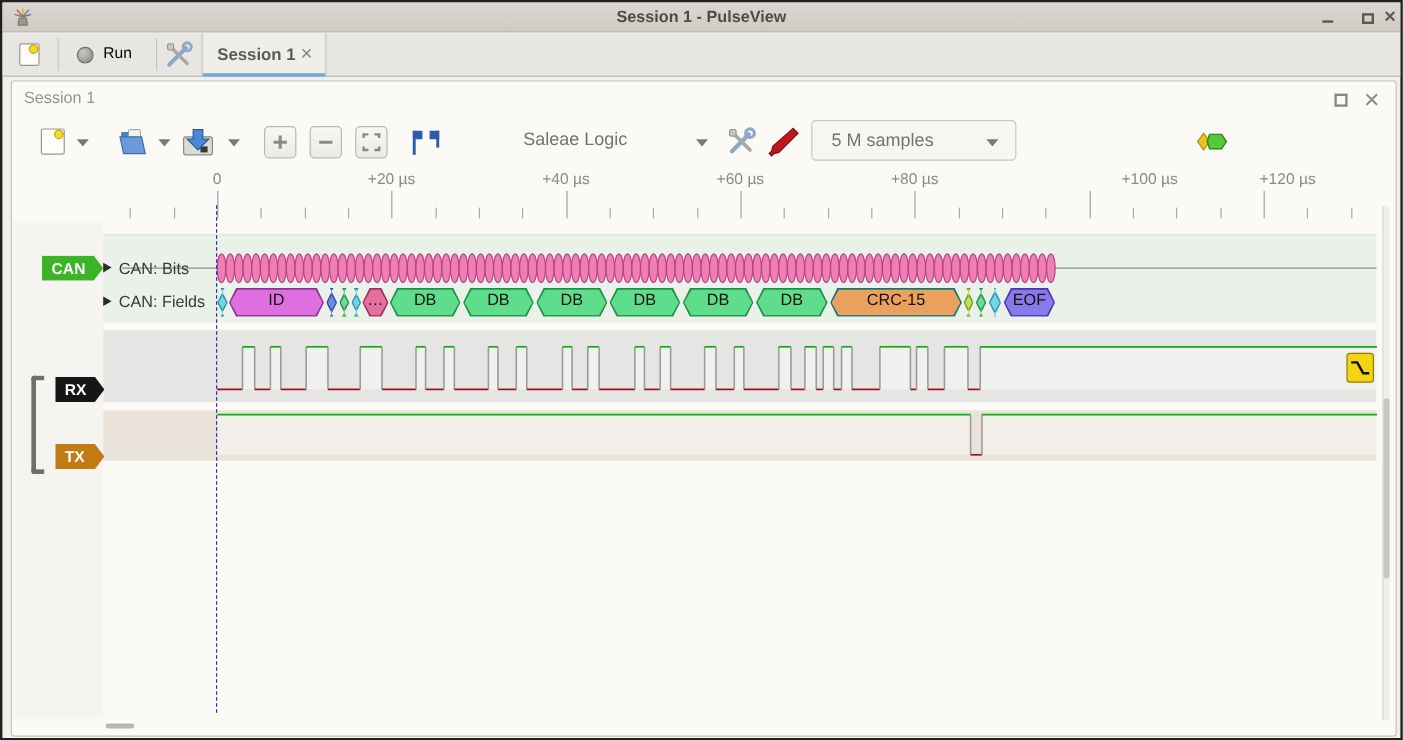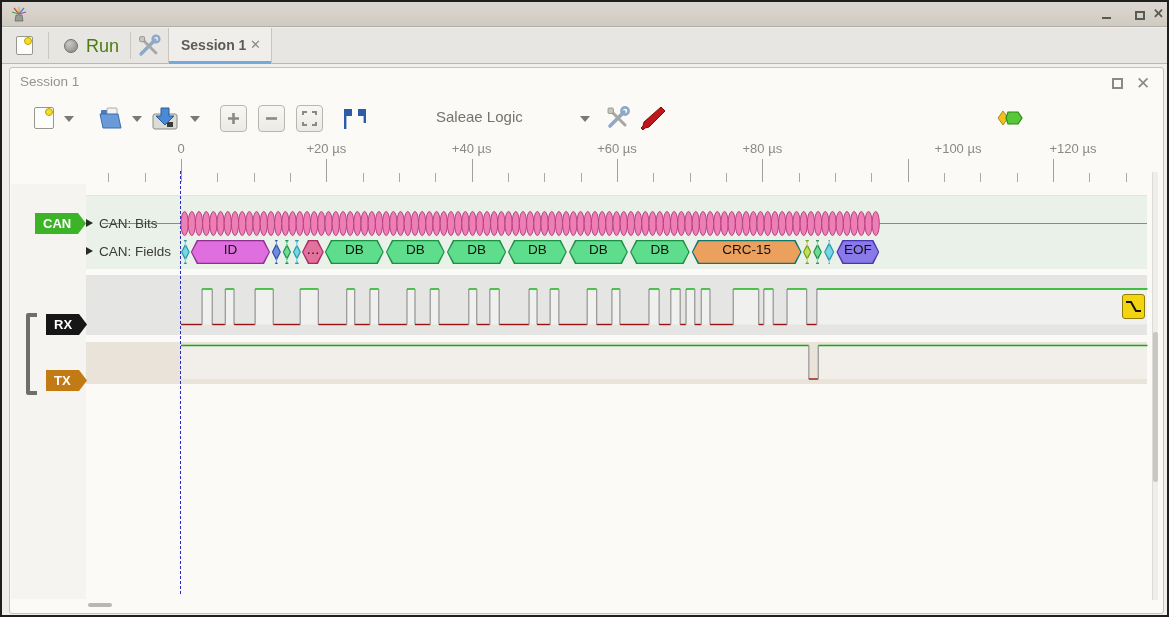--- a/index.html
+++ b/index.html
@@ -15,21 +15,21 @@
   .win-max{position:absolute;left:1133px;top:9px;width:10px;height:9px;border:2px solid #5a5a55;}
   .win-close{position:absolute;left:1151px;top:4px;font-size:13px;font-weight:bold;color:#5a5a55;}
   
   .maintb{position:absolute;left:0;top:26px;width:100%;height:36px;background:#e8e6e2;border-bottom:1px solid #bbb8b2;}
   .tbsep{position:absolute;top:4px;width:1px;height:27px;background:#c9c6c0;}
   .btn-new-session{position:absolute;left:12px;top:6px;width:24px;height:24px;}
   .sheet{position:absolute;left:2px;top:2px;width:17px;height:19px;background:#fdfdfb;border:1px solid #999690;border-radius:2px;}
   .dot{position:absolute;right:0;top:0;width:8px;height:8px;border-radius:50%;background:#f4dc20;border:1px solid #bca410;}
   .run-circle{position:absolute;left:62px;top:11px;width:14px;height:14px;border-radius:50%;
     background:radial-gradient(circle at 35% 30%,#c8c8c6,#86867f);border:1px solid #6f6f68;}
-  .run-label{position:absolute;left:84px;top:8px;font-size:18px;color:#4d7c0f;}
+  .run-label{position:absolute;left:84px;top:8px;font-size:13px;color:#000000;}
   .btn-wrench-main{position:absolute;left:134px;top:5px;width:26px;height:26px;}
   .tab{position:absolute;left:166px;top:0;width:104px;height:36px;background:#f0eeea;
     border-left:1px solid #c9c6c0;border-right:1px solid #c9c6c0;}
   .tab-accent{position:absolute;left:0;bottom:0;width:100%;height:3px;background:#74a9de;}
   .tab-label{position:absolute;left:12px;top:9px;font-size:14px;font-weight:bold;color:#5c5c56;}
   .tab-close{position:absolute;right:10px;top:9px;font-size:13px;color:#8a8a84;}
   
   .frame{position:absolute;left:7px;top:65px;width:1155px;height:547px;background:#fbfaf7;
     border:1px solid #c6c3bd;border-radius:3px;}
   .sess-title{position:absolute;left:18px;top:72px;font-size:13.5px;color:#94948e;}
@@ -77,20 +77,21 @@
     <svg class="appicon" viewBox="0 0 18 18">
       <polygon points="6,10 12,10 13,16 5,16" fill="#9a9a94" stroke="#6b6b66" stroke-width="0.8"></polygon>
       <g stroke-width="1.2">
         <line x1="9" y1="9" x2="9" y2="2" stroke="#d8b020"></line>
         <line x1="9" y1="9" x2="4" y2="3" stroke="#c05050"></line>
         <line x1="9" y1="9" x2="14" y2="3" stroke="#5080c0"></line>
         <line x1="9" y1="9" x2="2" y2="7" stroke="#50a050"></line>
         <line x1="9" y1="9" x2="16" y2="7" stroke="#a050a0"></line>
       </g>
     </svg>
+    <div class="title">Session 1 - PulseView</div>
     <div class="win-min"></div>
     <div class="win-max"></div>
     <div class="win-close">✕</div>
   </div>
 
   <div class="maintb">
     <div class="btn-new-session">
       <div class="sheet">
           <div class="dot"></div>
         </div>
@@ -166,20 +167,24 @@
   <svg style="position:absolute;left:602px;top:102px;" width="28" height="28" viewBox="0 0 28 28">
     <line x1="6" y1="22" x2="20" y2="8" stroke="#8fa8c8" stroke-width="3.6" stroke-linecap="round"></line>
     <circle cx="21" cy="7" r="3.6" fill="none" stroke="#8fa8c8" stroke-width="2.6"></circle>
     <line x1="7" y1="7" x2="21" y2="21" stroke="#a8a8a2" stroke-width="3" stroke-linecap="round"></line>
     <rect x="4" y="4" width="5.4" height="5.4" rx="1" fill="#c8c8c2" stroke="#8a8a84" stroke-width="0.8"></rect>
   </svg>
   <svg style="position:absolute;left:637px;top:102px;" width="28" height="28" viewBox="0 0 28 28">
     <polygon points="22,3 26,7 10,23 6,24 4,26 2,24 4,22 5,18" fill="#c01818" stroke="#7a0e0e" stroke-width="1"></polygon>
   </svg>
 
+  <div class="combo" style="left:674px;width:171px;">
+    <div class="combo-text">5 M samples</div>
+    <div class="caret" style="right:14px;left:auto;top:15px;"></div>
+  </div>
   <svg style="position:absolute;left:995px;top:106px;" width="28" height="20" viewBox="0 0 28 20">
     <polygon points="1,10 6,3 11,10 6,17" fill="#f0c020" stroke="#b08a10" stroke-width="1"></polygon>
     <polygon points="11,4 21,4 25,10 21,16 11,16 9,10" fill="#58c838" stroke="#2a8a12" stroke-width="1.2"></polygon>
   </svg>
 
   <div id="ruler">
       <div class="ruler-label" style="left: 179px;">0</div>
       <div class="tick-major" style="left: 179px;"></div>
       <div class="ruler-label" style="left: 324.33px;">+20 µs</div>
       <div class="tick-major" style="left: 324.33px;"></div>

